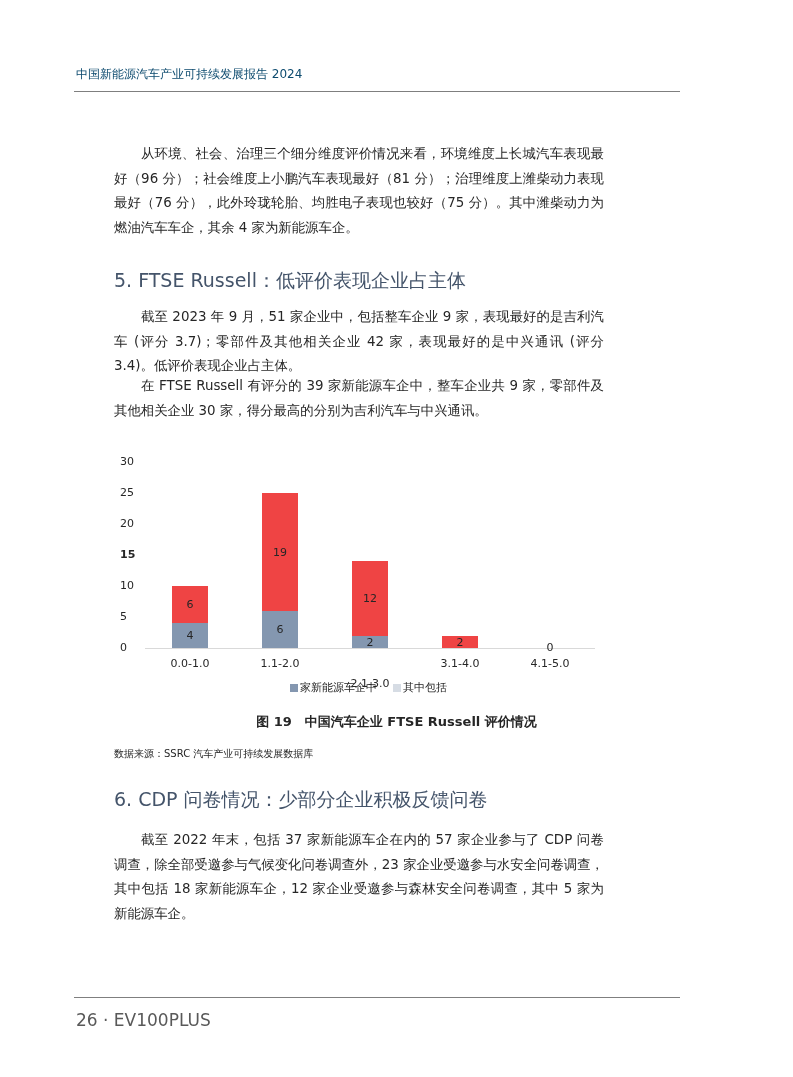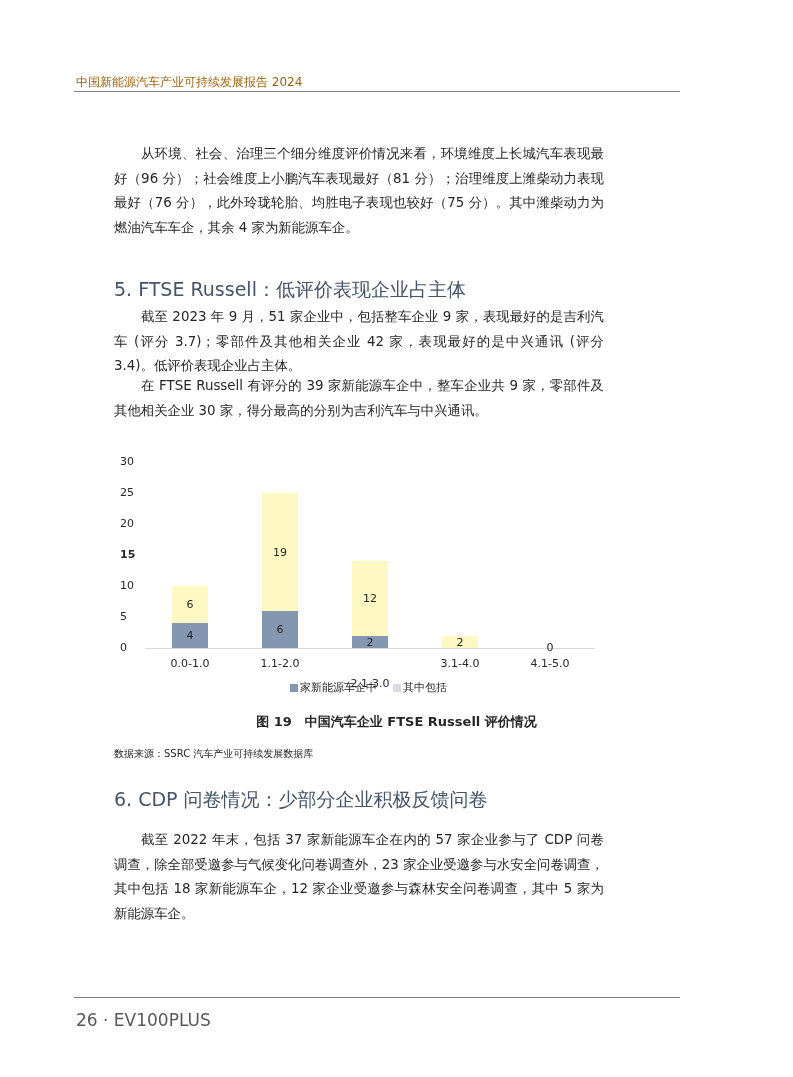--- a/index.html
+++ b/index.html
@@ -1,50 +1,50 @@
 <!DOCTYPE html>
 <html><head>
 <meta charset="utf-8">
 <style>
   html, body { margin: 0; padding: 0; background: #ffffff; }
   body { width: 793px; height: 1077px; position: relative; overflow: hidden;
          font-family: "DejaVu Sans", "Liberation Sans", sans-serif; color: #262626; }
-  .header-title { position: absolute; left: 76px; top: 74px; font-size: 12px; color: #a16207; }
+  .header-title { position: absolute; left: 76px; top: 66px; font-size: 12px; color: #0c4a6e; }
   .rule { position: absolute; left: 74px; width: 606px; height: 1px; background: #7f7f7f; }
   .rule.top { top: 91px; }
   .rule.bottom { top: 997px; }
   .para { position: absolute; left: 114px; width: 490px; font-size: 13.4px; line-height: 24.5px;
           text-indent: 27px; color: #262626; margin: 0; text-align: justify; }
   .h2 { position: absolute; left: 114px; font-size: 19px; color: #44546a; margin: 0; font-weight: normal; }
   .chart { position: absolute; left: 110px; top: 450px; width: 500px; height: 250px; }
   .ytick { position: absolute; left: 10px; width: 20px; font-size: 11px; color: #262626; text-align: left; }
   .axis { position: absolute; left: 35px; width: 450px; height: 1px; background: #d9d9d9; top: 198px; }
   .bar { position: absolute; width: 36px; }
   .bar .seg { position: absolute; left: 0; width: 36px; display: flex; align-items: center; justify-content: center;
               font-size: 11px; color: #262626; }
   .seg.fuel { background: #8497b0; }
-  .seg.nev { background: #fef9c3; }
+  .seg.nev { background: #ef4444; }
   .xlabel { position: absolute; top: 207px; width: 80px; text-align: center; font-size: 11px; color: #262626; }
   .zero-label { position: absolute; top: 191px; width: 36px; text-align: center; font-size: 11px; color: #262626; }
   .legend { position: absolute; top: 230px; left: 180px; font-size: 11px; color: #262626; display: flex; gap: 16px; }
   .legend-item { display: flex; align-items: center; gap: 2px; }
   .swatch { width: 8px; height: 8px; display: inline-block; }
   .caption { position: absolute; left: 0; width: 793px; top: 713px; text-align: center; font-size: 13px; font-weight: bold; color: #262626; }
   .source { position: absolute; left: 114px; top: 747px; font-size: 10px; color: #262626; }
   .footer { position: absolute; left: 76px; top: 1010px; font-size: 17px; color: #595959; }
 </style>
 </head>
 <body>
 
 <div class="header-title">中国新能源汽车产业可持续发展报告 2024</div>
 <div class="rule top"></div>
 
 <p class="para" style="top:142px;">从环境、社会、治理三个细分维度评价情况来看，环境维度上长城汽车表现最好（96 分）；社会维度上小鹏汽车表现最好（81 分）；治理维度上潍柴动力表现最好（76 分），此外玲珑轮胎、均胜电子表现也较好（75 分）。其中潍柴动力为燃油汽车车企，其余 4 家为新能源车企。</p>
 
-<h2 class="h2" style="top:277px;">5. FTSE Russell：低评价表现企业占主体</h2>
+<h2 class="h2" style="top:268px;">5. FTSE Russell：低评价表现企业占主体</h2>
 
 <p class="para" style="top:305px;">截至 2023 年 9 月，51 家企业中，包括整车企业 9 家，表现最好的是吉利汽车 (评分 3.7)；零部件及其他相关企业 42 家，表现最好的是中兴通讯 (评分 3.4)。低评价表现企业占主体。</p>
 <p class="para" style="top:374px;">在 FTSE Russell 有评分的 39 家新能源车企中，整车企业共 9 家，零部件及其他相关企业 30 家，得分最高的分别为吉利汽车与中兴通讯。</p>
 
 <div class="chart">
   <div class="ytick" style="top:5px;">30</div>
   <div class="ytick" style="top:36px;">25</div>
   <div class="ytick" style="top:67px;">20</div>
   <div class="ytick" style="top:98px;font-weight:bold;">15</div>
   <div class="ytick" style="top:129px;">10</div>

